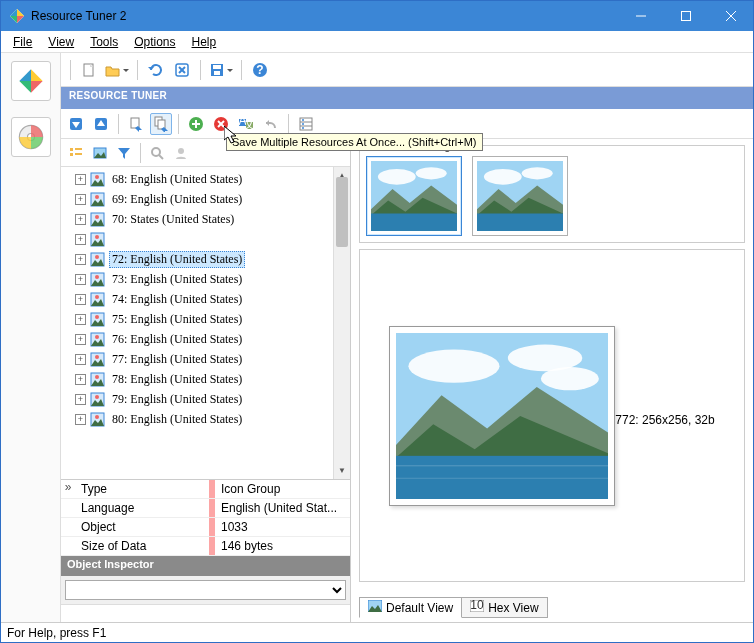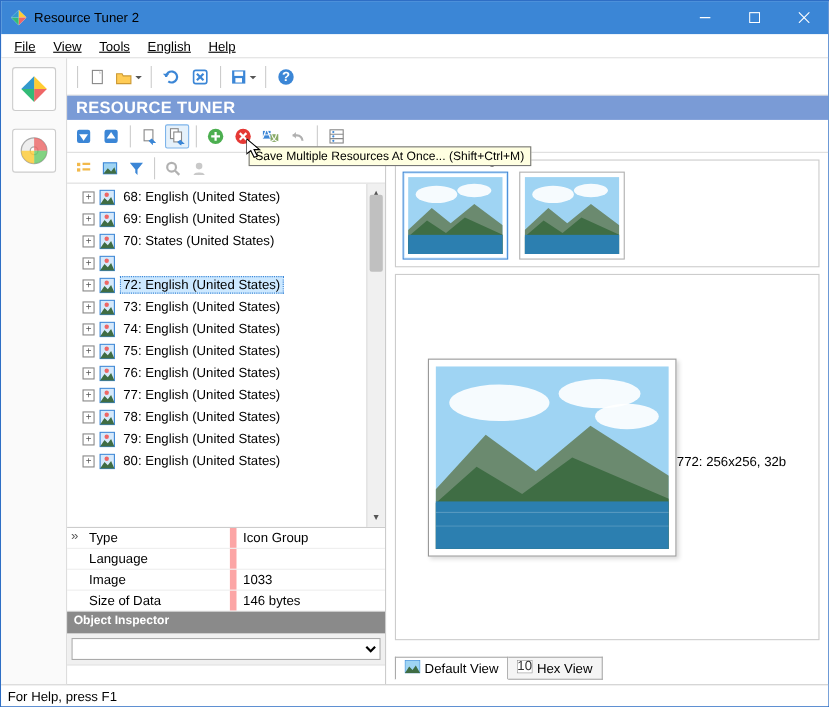--- a/index.html
+++ b/index.html
@@ -23,36 +23,36 @@
 
 .right-area { flex: 1; display: flex; flex-direction: column; }
 
 
 .top-toolbar { height: 34px; border-bottom: 1px solid #ddd; display: flex; align-items: center; padding: 0 6px; gap: 4px; }
 .tb-btn { min-width: 22px; height: 22px; display: flex; align-items: center; justify-content: center; cursor: pointer; border: 1px solid transparent; border-radius: 2px; }
 .tb-sep { width: 1px; height: 20px; background: #ccc; margin: 0 3px; }
 .tb-drop::after { content: ""; border: 3px solid transparent; border-top-color: #555; margin-left: 2px; margin-top: 5px; }
 
 
-.panel-header { height: 22px; background: #7a9bd6; color: #fff; font-weight: bold; padding: 3px 8px; font-size: 15px; letter-spacing: 0.3px; }
+.panel-header { height: 22px; background: #7a9bd6; color: #fff; font-weight: bold; padding: 3px 8px; font-size: 10px; letter-spacing: 0.3px; }
 
 
 .sec-toolbar { height: 30px; border-bottom: 1px solid #ddd; display: flex; align-items: center; padding: 0 4px; gap: 3px; position: relative; }
 
 
 .tooltip { position: absolute; left: 165px; top: 24px; background: #ffffe1; border: 1px solid #767676; padding: 2px 5px; font-size: 11px; z-index: 100; white-space: nowrap; }
 
 
 .content { flex: 1; display: flex; }
 .left-pane { width: 290px; border-right: 1px solid #ccc; display: flex; flex-direction: column; }
 .tree-toolbar { height: 28px; border-bottom: 1px solid #ddd; display: flex; align-items: center; padding: 0 4px; gap: 2px; }
 .tree-area { flex: 1; overflow-y: auto; position: relative; padding: 2px 0; }
 .tree-item { display: flex; align-items: center; padding: 1px 4px 1px 14px; height: 20px; cursor: pointer; }
 .tree-item.selected .tree-label { background: #cce8ff; border: 1px dotted #3b86d6; padding: 0 2px; }
-.tree-label { padding: 0 3px; }
+.tree-label { padding: 0 3px; font-family: Liberation Serif, serif; }
 .tree-expand { width: 11px; height: 11px; border: 1px solid #888; display: flex; align-items: center; justify-content: center; font-size: 9px; line-height: 1; color: #555; margin-right: 4px; background:#fff;}
 .tree-icon { width: 15px; height: 15px; margin-right: 4px; display:flex; align-items:center; justify-content:center;}
 
 
 .props-header, .obj-header { height: 20px; background: #8a8a8a; color: #fff; padding: 2px 6px; font-size: 11px; font-weight: bold; }
 .props-grid { border-top: 1px solid #ccc; }
 .props-row { display: flex; height: 19px; border-bottom: 1px solid #eee; }
 .props-row.active { background:#fff; }
 .props-key { width: 140px; padding: 2px 6px; border-right: 6px solid #fca5a5; }
 .props-val { flex: 1; padding: 2px 6px; white-space: nowrap; overflow: hidden; text-overflow: ellipsis; }
@@ -127,21 +127,21 @@
         <line x1="0" y1="0" x2="10" y2="10" stroke="#fff"></line>
         <line x1="10" y1="0" x2="0" y2="10" stroke="#fff"></line>
       </svg>
     </div>
 </div>
 
 <div class="menubar">
   <div class="menu-item"><span class="ul">File</span></div>
   <div class="menu-item"><span class="ul">View</span></div>
   <div class="menu-item"><span class="ul">Tools</span></div>
-  <div class="menu-item"><span class="ul">English</span></div>
+  <div class="menu-item"><span class="ul">Options</span></div>
   <div class="menu-item"><span class="ul">Help</span></div>
 </div>
 
 <div class="main">
   <div class="left-strip">
     <div class="strip-icon">
       <svg viewBox="0 0 24 24" width="28" height="28">
           <polygon points="12,2 22,12 12,22 2,12" fill="none"></polygon>
           <polygon points="12,2 22,12 12,12" fill="#ffcc33"></polygon>
           <polygon points="22,12 12,22 12,12" fill="#e66"></polygon>
@@ -473,24 +473,25 @@
 
         <div class="props-grid" id="props-grid">
             <div class="props-row active">
               <span class="props-chev">»</span>
               <span class="props-key">Type</span>
               <span class="props-val">Icon Group</span>
             </div>
             <div class="props-row">
               <span class="props-chev"></span>
               <span class="props-key">Language</span>
+              <span class="props-val">English (United Stat...</span>
             </div>
             <div class="props-row">
               <span class="props-chev"></span>
-              <span class="props-key">Image</span>
+              <span class="props-key">Object</span>
               <span class="props-val">1033</span>
             </div>
             <div class="props-row">
               <span class="props-chev"></span>
               <span class="props-key">Size of Data</span>
               <span class="props-val">146 bytes</span>
             </div>
           </div>
 
         <div class="obj-header">Object Inspector</div>

